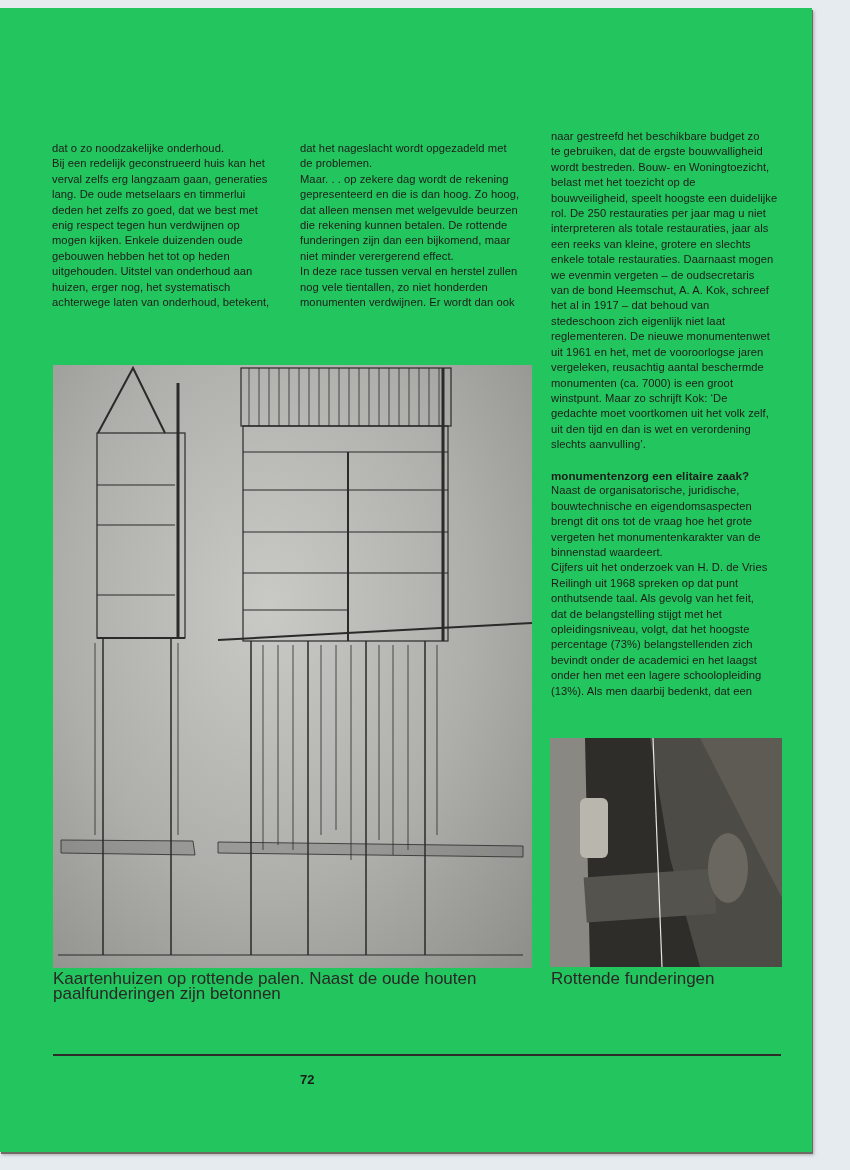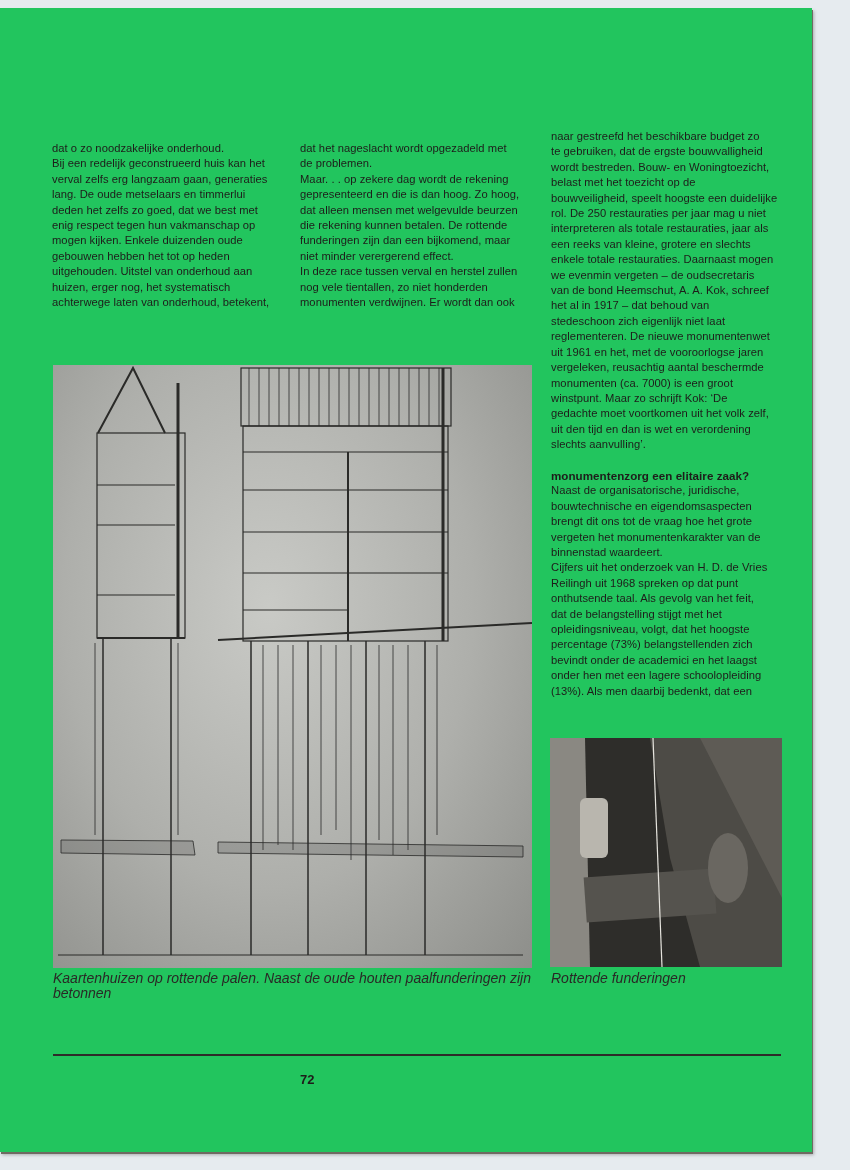--- a/index.html
+++ b/index.html
@@ -24,21 +24,21 @@
   .col3 { left: 551px; top: 121px; width: 240px; }
   .col3b { left: 551px; top: 460px; width: 240px; }
   .heading { font-weight: bold; font-size: 11.6px; }
   .figure-main {
     position: absolute; left: 53px; top: 357px; width: 479px; height: 603px;
     background: radial-gradient(ellipse at 45% 40%, #c9cac6 0%, #aeafab 55%, #8d8e8a 100%);
     overflow: hidden;
   }
   .figure-main svg { width: 100%; height: 100%; display: block; }
   .caption {
-    position: absolute; font-style: italic; font-size: 14px; line-height: 15px; color: #2a2826;
+    position: absolute; font-size: 17px; line-height: 15px; color: #2a2826;
   }
   .caption-main { left: 53px; top: 963px; width: 490px; }
   .figure-photo {
     position: absolute; left: 550px; top: 730px; width: 232px; height: 229px;
     background: #3a3936; overflow: hidden;
   }
   .figure-photo svg { width: 100%; height: 100%; display: block; }
   .caption-photo { left: 551px; top: 963px; }
   .rule {
     position: absolute; left: 53px; top: 1046px; width: 728px; height: 1.5px; background: #2e2c2a;
@@ -51,21 +51,21 @@
 <body>
 
 <div class="page">
 
   <div class="col col1" id="col1">
       <p>dat o zo noodzakelijke onderhoud.</p>
       <p>Bij een redelijk geconstrueerd huis kan het</p>
       <p>verval zelfs erg langzaam gaan, generaties</p>
       <p>lang. De oude metselaars en timmerlui</p>
       <p>deden het zelfs zo goed, dat we best met</p>
-      <p>enig respect tegen hun vakmanschap op</p>
+      <p>enig respect tegen hun verdwijnen op</p>
       <p>mogen kijken. Enkele duizenden oude</p>
       <p>gebouwen hebben het tot op heden</p>
       <p>uitgehouden. Uitstel van onderhoud aan</p>
       <p>huizen, erger nog, het systematisch</p>
       <p>achterwege laten van onderhoud, betekent,</p>
     </div>
   <div class="col col2" id="col2">
       <p>dat het nageslacht wordt opgezadeld met</p>
       <p>de problemen.</p>
       <p>Maar. . . op zekere dag wordt de rekening</p>

